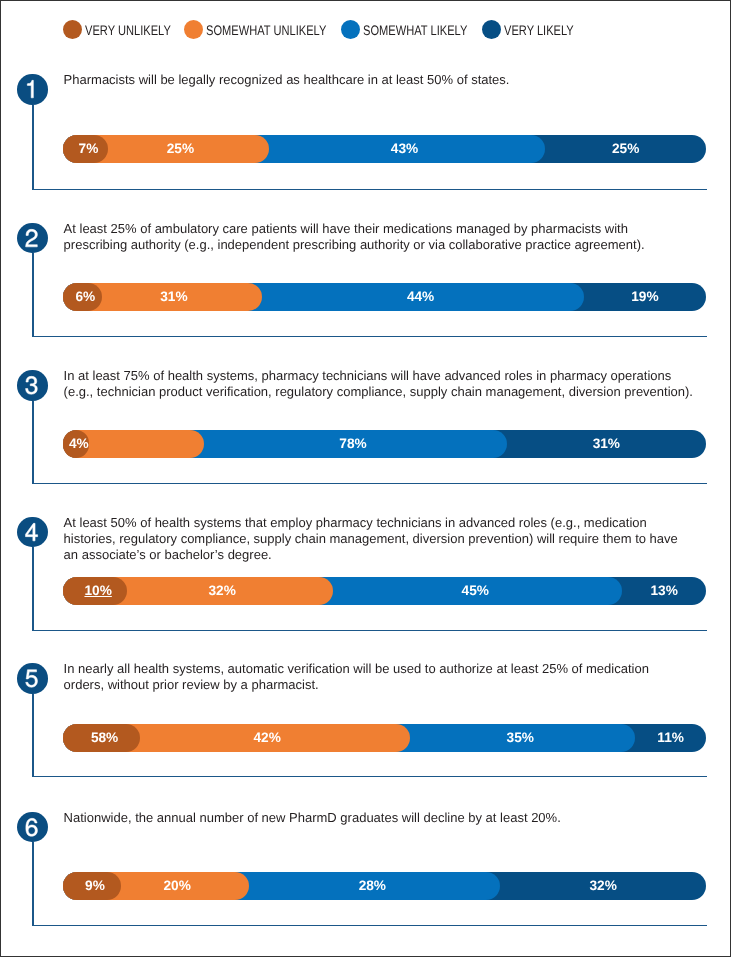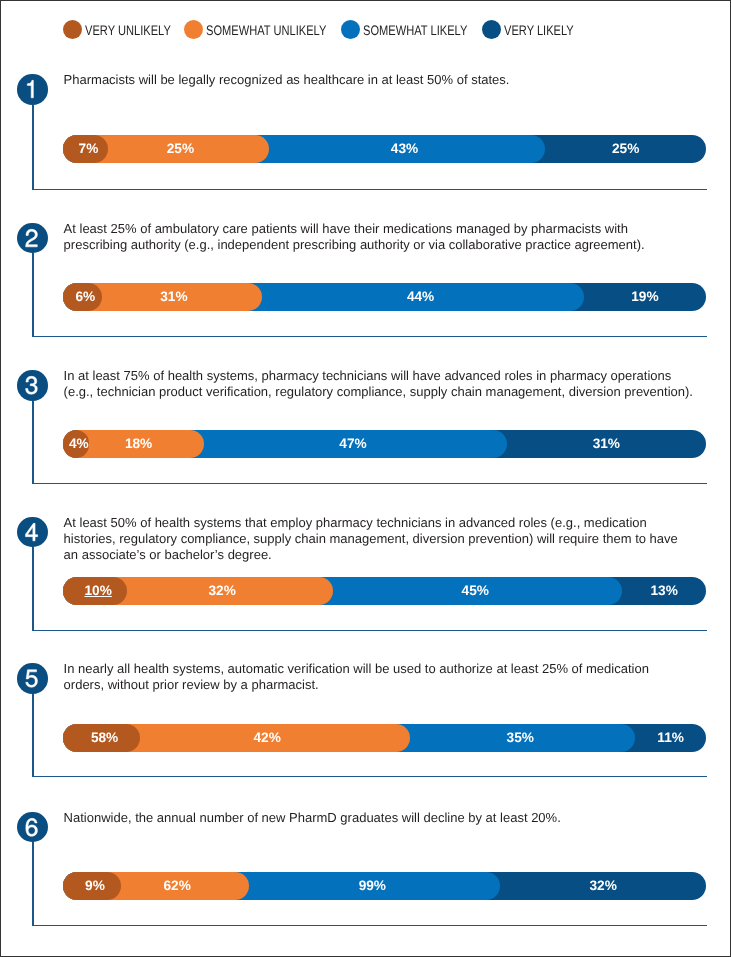--- a/index.html
+++ b/index.html
@@ -177,22 +177,21 @@
         <div class="statement">
           <div class="statement-line">In at least 75% of health systems, pharmacy technicians will have advanced roles in pharmacy operations</div>
           <div class="statement-line">(e.g., technician product verification, regulatory compliance, supply chain management, diversion prevention).</div>
         </div>
         <div class="bar" style="top: 59.7px;">
           <div class="seg" style="width: 643px; background: rgb(6, 78, 132);"></div>
           <div class="seg" style="width: 443.67px; background: rgb(4, 113, 189);"></div>
           <div class="seg" style="width: 141.46px; background: rgb(240, 127, 50);"></div>
           <div class="seg" style="width: 25.72px; background: rgb(179, 89, 31);"></div>
           <span class="seg-label" style="width: 31.72px;">4%</span>
-          <span class="seg-label" style="width: 151.18px;">18%</span>
-          <span class="seg-label" style="width: 580.13px;">47%</span>
+          <span class="seg-label" style="width: 580.13px;">78%</span>
           <span class="seg-label" style="width: 1086.67px;">31%</span>
         </div>
       </div>
       <div class="row" style="top: 516.8px;">
         <div class="num-circle">
           <svg viewBox="-316.5 -258 1229 1229" class="num-glyph">
             <path d="M520 170V249H415V709H350L28 263V170H327V0H415V170ZM327 249H105L327 559Z" transform="translate(0,709) scale(1,-1)" fill="#ffffff" stroke="#ffffff" stroke-width="22"></path>
           </svg>
           <span class="sr-number">4</span>
         </div>
@@ -249,20 +248,20 @@
         <div class="connector-h" style="top: 112.9px;"></div>
         <div class="statement">
           <div class="statement-line">Nationwide, the annual number of new PharmD graduates will decline by at least 20%.</div>
         </div>
         <div class="bar" style="top: 59.5px;">
           <div class="seg" style="width: 643px; background: rgb(6, 78, 132);"></div>
           <div class="seg" style="width: 437.24px; background: rgb(4, 113, 189);"></div>
           <div class="seg" style="width: 186.47px; background: rgb(240, 127, 50);"></div>
           <div class="seg" style="width: 57.87px; background: rgb(179, 89, 31);"></div>
           <span class="seg-label" style="width: 63.87px;">9%</span>
-          <span class="seg-label" style="width: 228.34px;">62%</span>
-          <span class="seg-label" style="width: 618.71px;">99%</span>
+          <span class="seg-label" style="width: 228.34px;">20%</span>
+          <span class="seg-label" style="width: 618.71px;">28%</span>
           <span class="seg-label" style="width: 1080.24px;">32%</span>
         </div>
       </div>
     </div>
 
 </div>
 
 </body></html>

